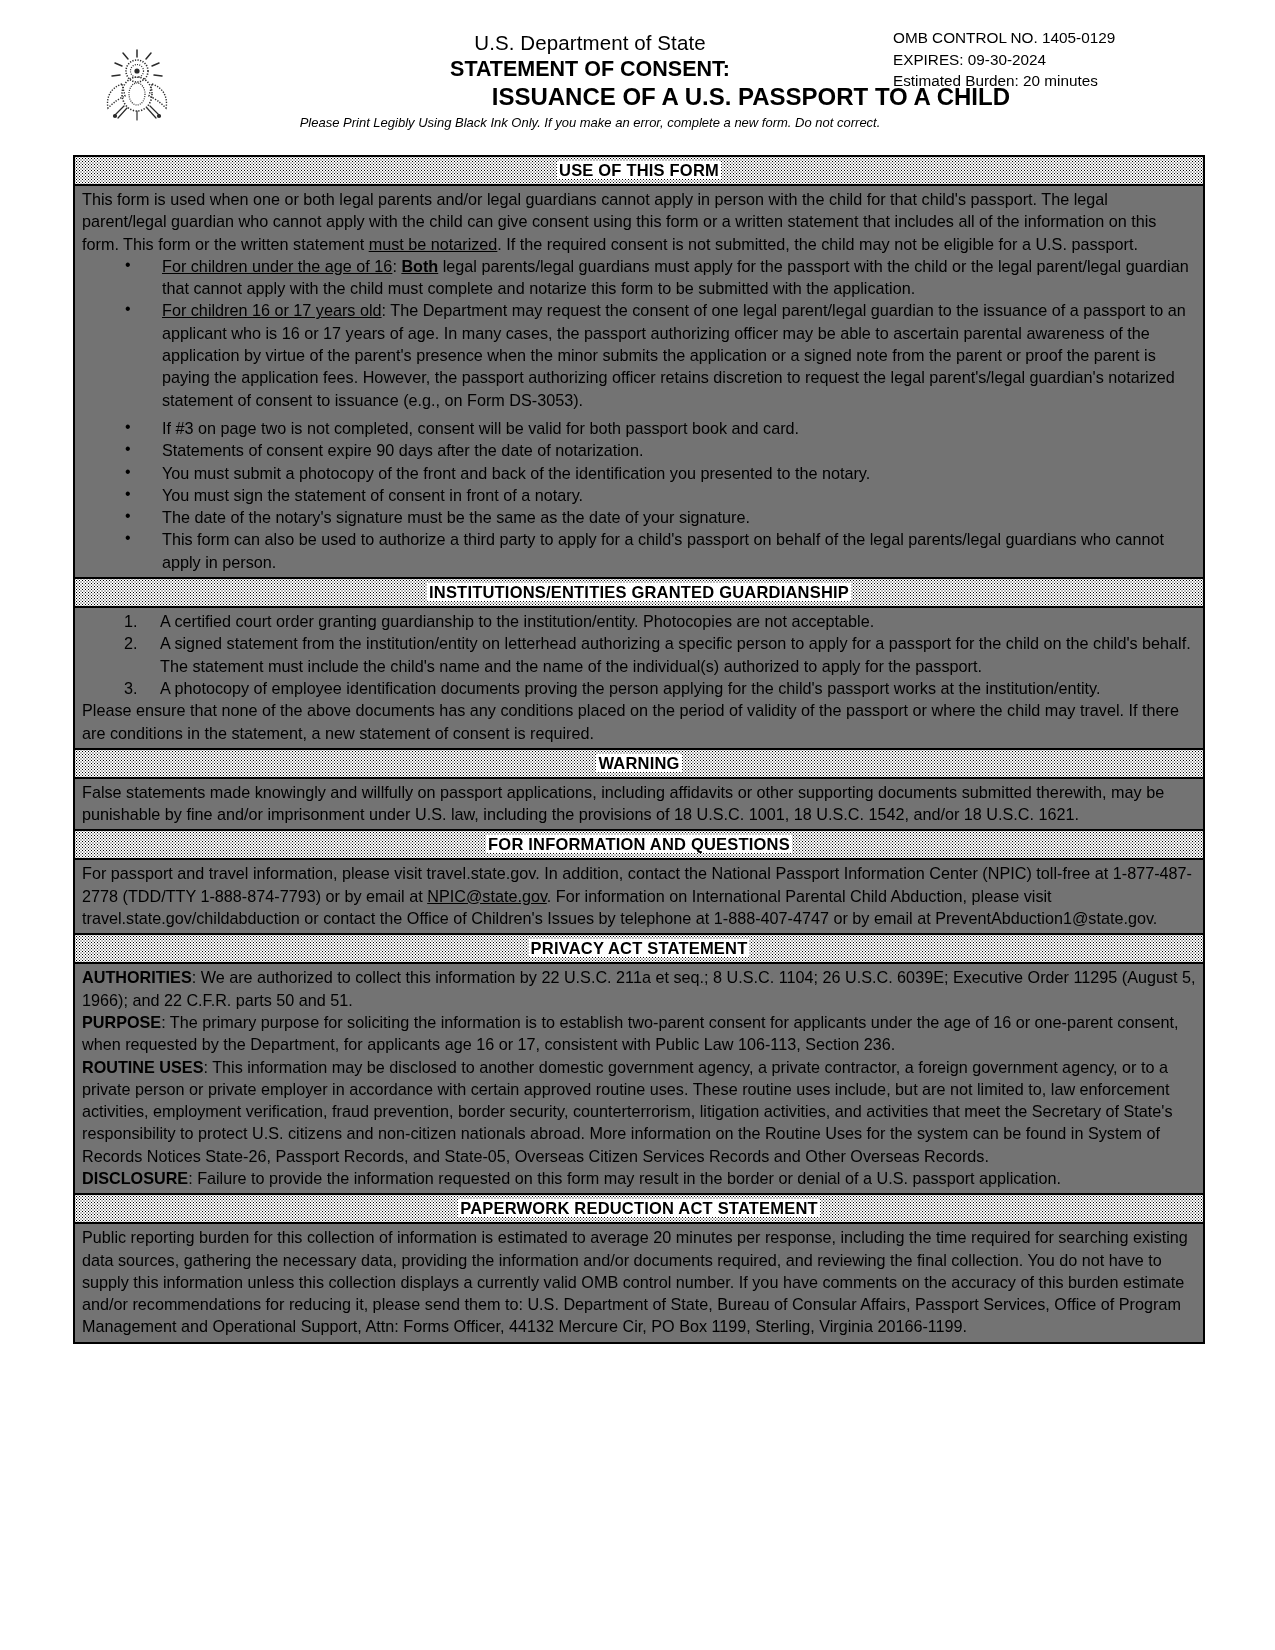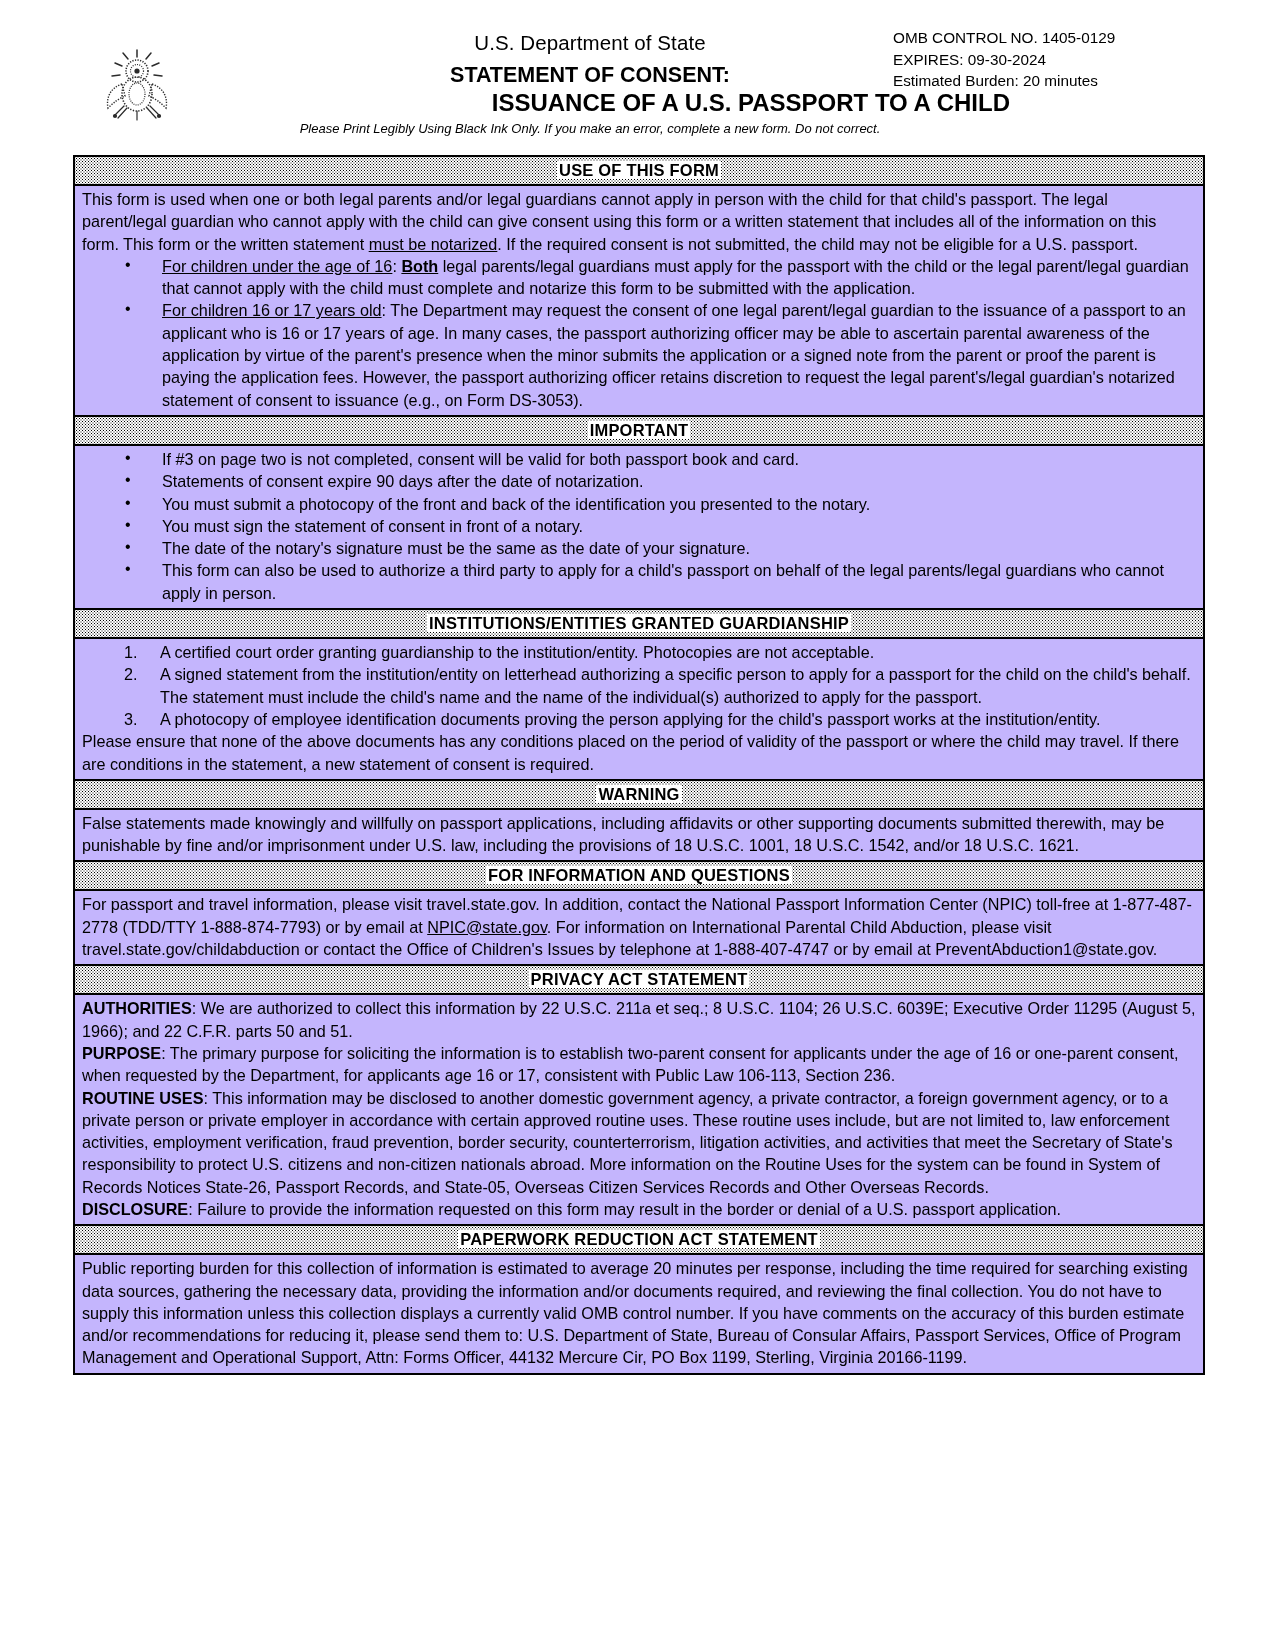--- a/index.html
+++ b/index.html
@@ -45,21 +45,20 @@
   }
   .dept {
     font-size: 20.5px;
     line-height: 25px;
     letter-spacing: .1px;
   }
   .title1 {
     font-size: 21.5px;
     font-weight: bold;
     line-height: 28px;
-    margin-top: 6px;
   }
   .title2 {
     font-size: 24px;
     font-weight: bold;
     line-height: 28px;
     text-align: right;
   }
   .subtitle {
     font-size: 13px;
     font-style: italic;
@@ -78,21 +77,21 @@
   }
 
   
   .form-table {
     position: absolute;
     left: 73px;
     top: 155px;
     width: 1132px;
     border: 2px solid #000;
     box-sizing: border-box;
-    background: #c4b5fd;
+    background: #737373;
   }
   .sec-head {
     
     background-color: #ffffff;
     background-image:
       radial-gradient(#000 0.6px, transparent 0.7px),
       radial-gradient(#000 0.6px, transparent 0.7px);
     background-size: 3px 3px, 3px 3px;
     background-position: 0 0, 1.5px 1.5px;
     text-align: center;
@@ -236,23 +235,20 @@
       <span>USE OF THIS FORM</span>
     </div>
     <div class="sec-body">
       <p><span>This form is used when one or both legal parents and/or legal guardians cannot apply in person with the child for that child's passport. The legal parent/legal guardian who cannot apply with the child can give consent using this form or a written statement that includes all of the information on this form. This form or the written statement </span><span class="u">must be notarized</span><span>. If the required consent is not submitted, the child may not be eligible for a U.S. passport.</span></p>
       <ul class="b-list">
         <li><span class="u">For children under the age of 16</span><span>: </span><span class="bu">Both</span><span> legal parents/legal guardians must apply for the passport with the child or the legal parent/legal guardian that cannot apply with the child must complete and notarize this form to be submitted with the application.</span></li>
         <li><span class="u">For children 16 or 17 years old</span><span>: The Department may request the consent of one legal parent/legal guardian to the issuance of a passport to an applicant who is 16 or 17 years of age. In many cases, the passport authorizing officer may be able to ascertain parental awareness of the application by virtue of the parent's presence when the minor submits the application or a signed note from the parent or proof the parent is paying the application fees.  However, the passport authorizing officer retains discretion to request the legal parent's/legal guardian's notarized statement of consent to issuance (e.g., on Form DS-3053).</span></li>
       </ul>
     </div>
 
-    <div class="sec-head">
-      <span>IMPORTANT</span>
-    </div>
     <div class="sec-body">
       <ul class="b-list">
         <li>If #3 on page two is not completed, consent will be valid for both passport book and card.</li>
         <li>Statements of consent expire 90 days after the date of notarization.</li>
         <li>You must submit a photocopy of the front and back of the identification you presented to the notary.</li>
         <li>You must sign the statement of consent in front of a notary.</li>
         <li>The date of the notary's signature must be the same as the date of your signature.</li>
         <li>This form can also be used to authorize a third party to apply for a child's passport on behalf of the legal parents/legal guardians who cannot apply in person.</li>
       </ul>
     </div>

